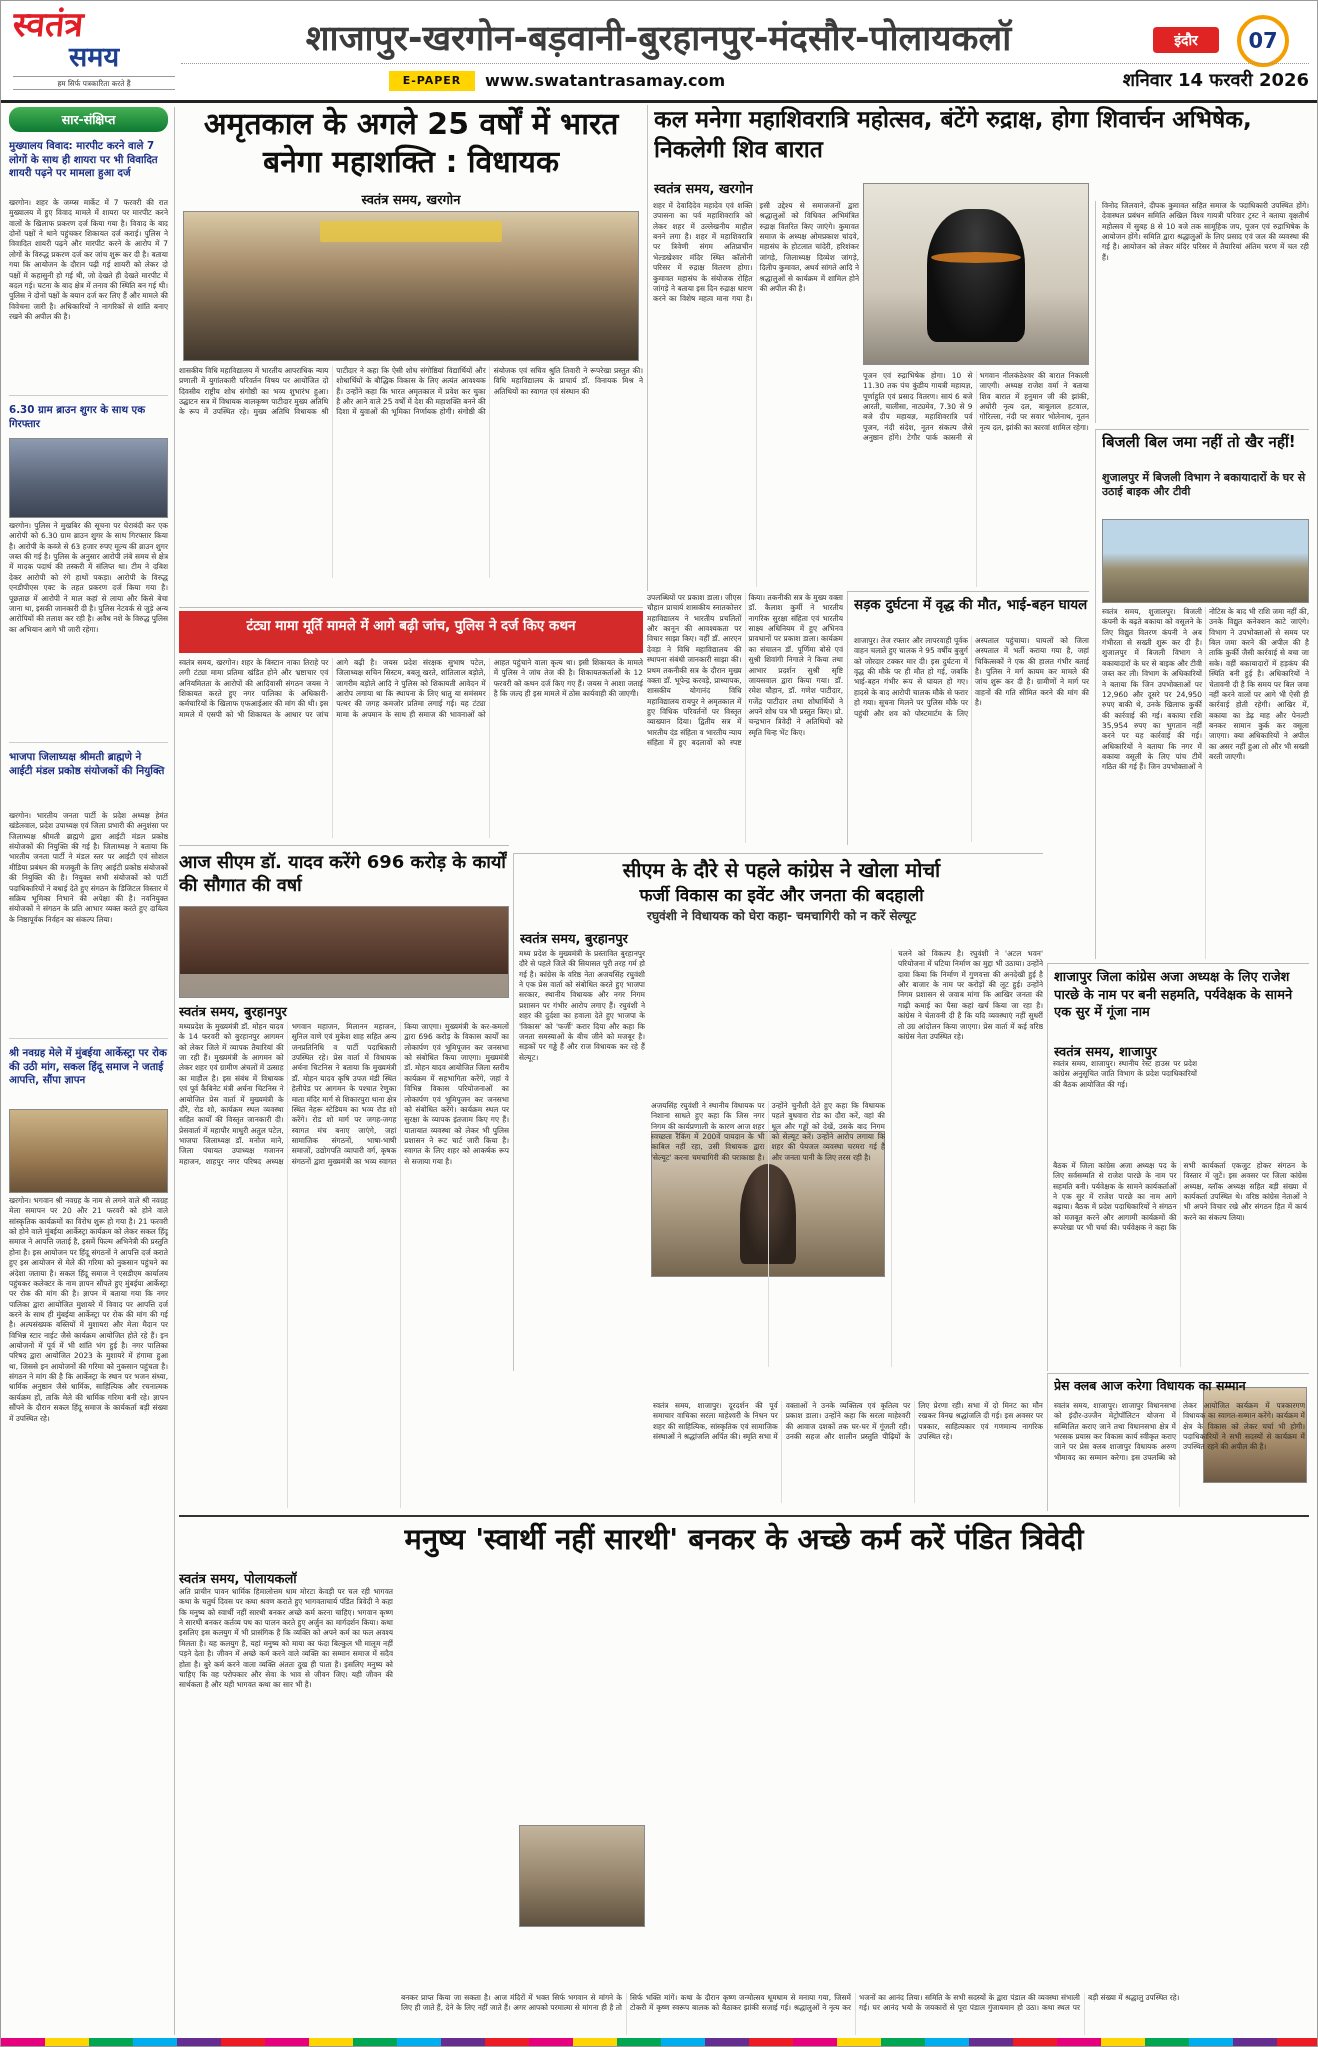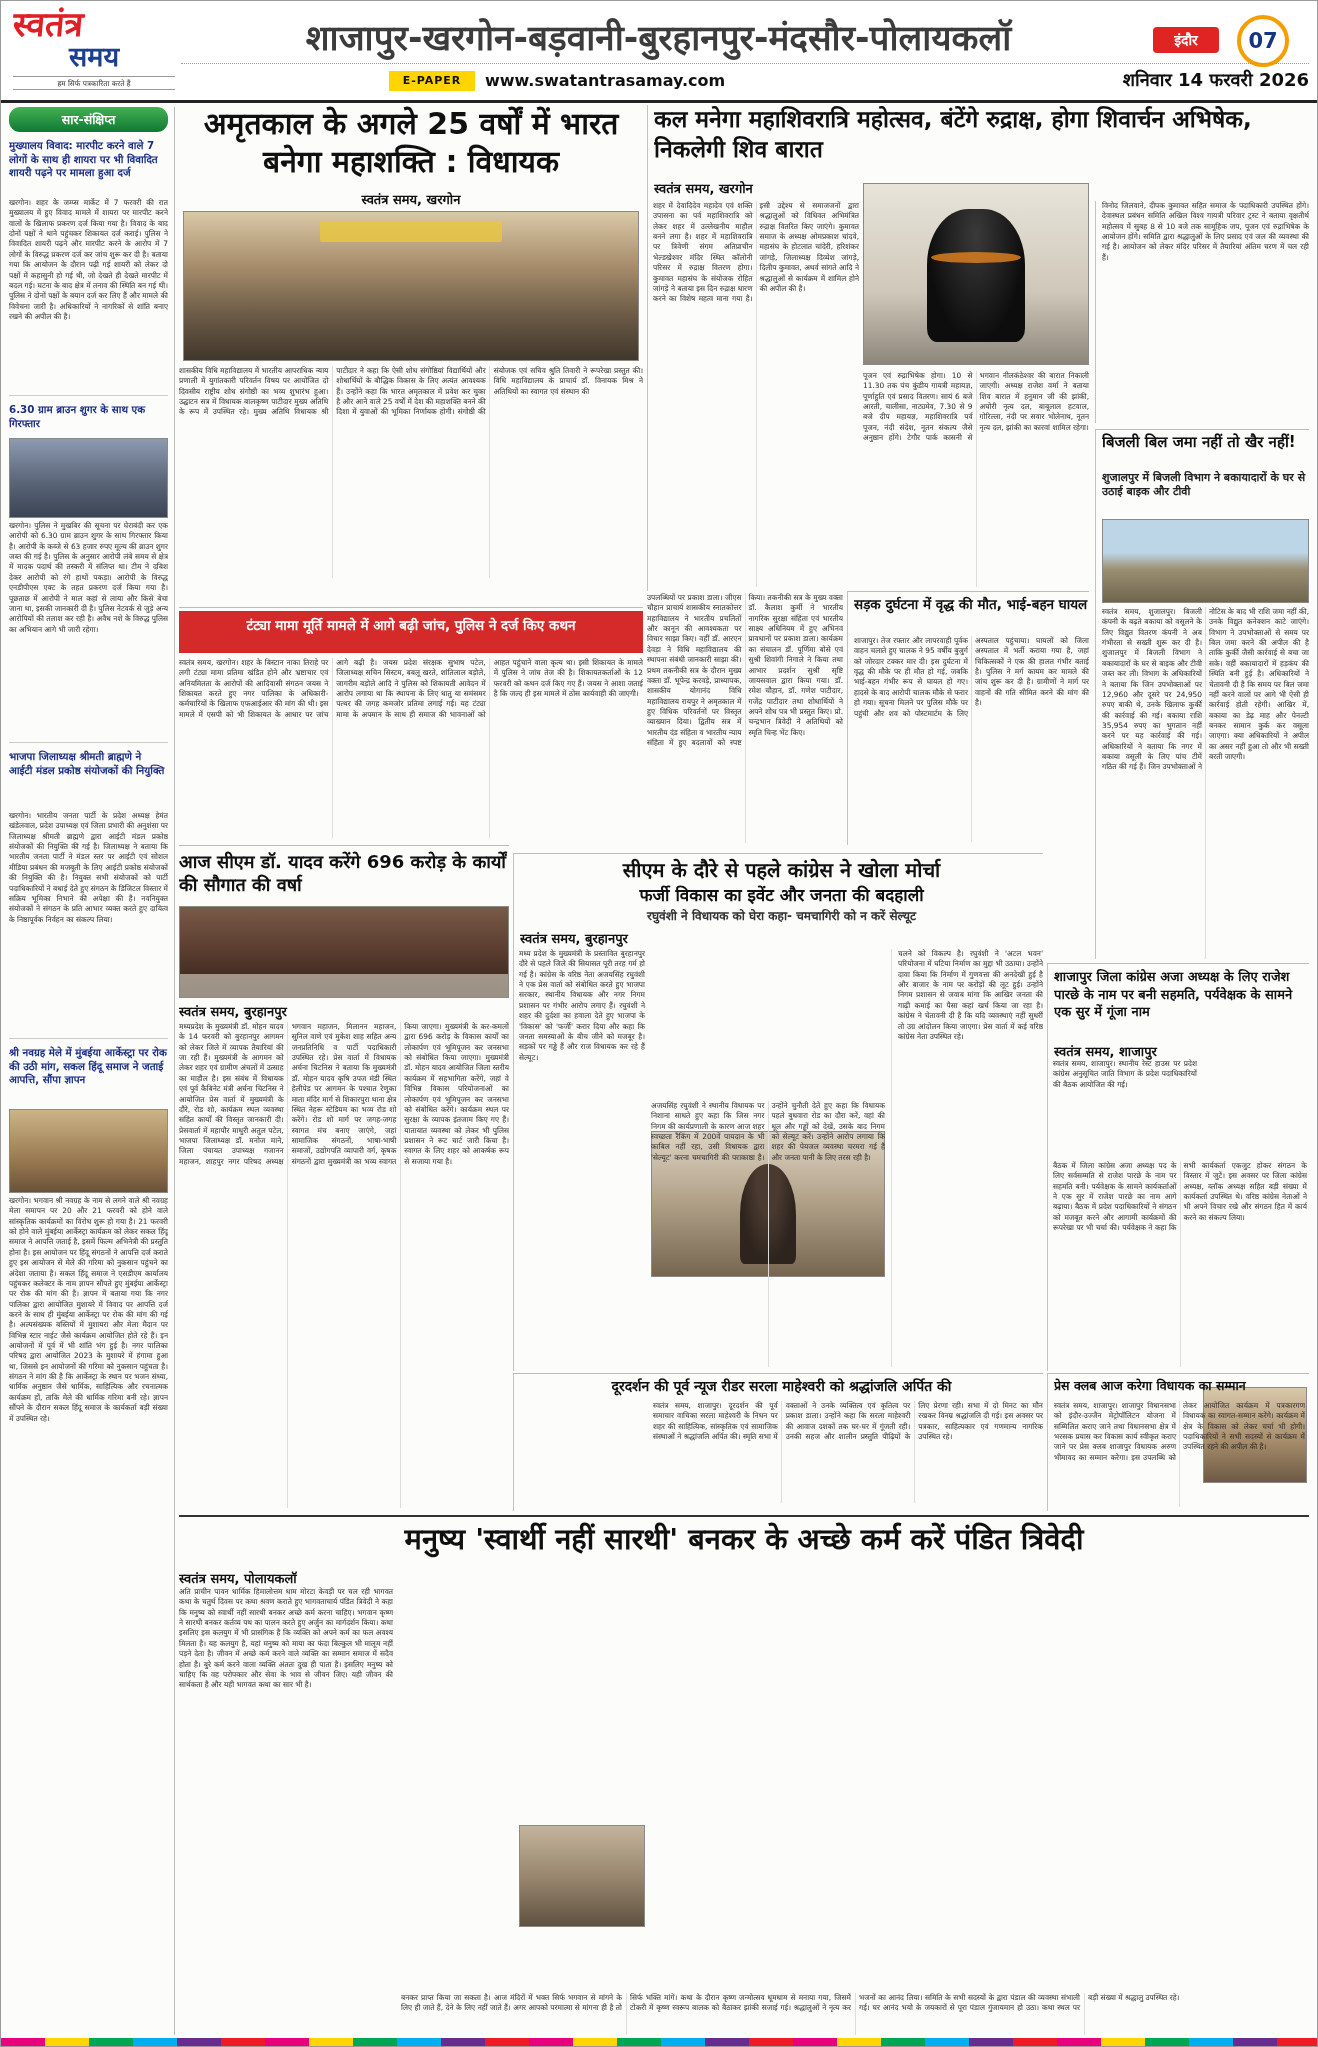--- a/index.html
+++ b/index.html
@@ -129,23 +129,20 @@
   <div class="abs bodytext" style="left:890px;top:948px;width:152px;height:418px;border-left:1px solid #ddd;padding-left:6px">चलने को विकल्प है। रघुवंशी ने 'अटल भवन' परियोजना में घटिया निर्माण का मुद्दा भी उठाया। उन्होंने दावा किया कि निर्माण में गुणवत्ता की अनदेखी हुई है और बाजार के नाम पर करोड़ों की लूट हुई। उन्होंने निगम प्रशासन से जवाब मांगा कि आखिर जनता की गाढ़ी कमाई का पैसा कहां खर्च किया जा रहा है। कांग्रेस ने चेतावनी दी है कि यदि व्यवस्थाएं नहीं सुधरीं तो उग्र आंदोलन किया जाएगा। प्रेस वार्ता में कई वरिष्ठ कांग्रेस नेता उपस्थित रहे।</div>
 
   <section class="abs rule-h" style="left:1046px;top:962px;width:262px;height:408px;border-left:1px solid #c2c2c2;padding:4px 4px 0 6px;overflow:hidden">
     <h3 class="hl" style="font-size:13px;height:72px;line-height:1.35">शाजापुर जिला कांग्रेस अजा अध्यक्ष के लिए राजेश पारछे के नाम पर बनी सहमति, पर्यवेक्षक के सामने एक सुर में गूंजा नाम</h3>
     <div class="byline" style="margin:2px 0">स्वतंत्र समय, शाजापुर</div>
   </section>
   <div class="abs bodytext" style="left:1052px;top:1058px;width:144px;height:96px">स्वतंत्र समय, शाजापुर। स्थानीय रेस्ट हाउस पर प्रदेश कांग्रेस अनुसूचित जाति विभाग के प्रदेश पदाधिकारियों की बैठक आयोजित की गई।</div>
   <div class="abs photo" style="left:1202px;top:1058px;width:104px;height:96px;background:linear-gradient(180deg,#d9c8ac 0%,#a88e6c 55%,#6d5944 100%)"></div>
   <div class="abs bodytext cols2" style="left:1052px;top:1160px;width:254px;height:206px">बैठक में जिला कांग्रेस अजा अध्यक्ष पद के लिए सर्वसम्मति से राजेश पारछे के नाम पर सहमति बनी। पर्यवेक्षक के सामने कार्यकर्ताओं ने एक सुर में राजेश पारछे का नाम आगे बढ़ाया। बैठक में प्रदेश पदाधिकारियों ने संगठन को मजबूत करने और आगामी कार्यक्रमों की रूपरेखा पर भी चर्चा की। पर्यवेक्षक ने कहा कि सभी कार्यकर्ता एकजुट होकर संगठन के विस्तार में जुटें। इस अवसर पर जिला कांग्रेस अध्यक्ष, ब्लॉक अध्यक्ष सहित बड़ी संख्या में कार्यकर्ता उपस्थित थे। वरिष्ठ कांग्रेस नेताओं ने भी अपने विचार रखे और संगठन हित में कार्य करने का संकल्प लिया।</div>
 
-  <section class="abs rule-h" style="left:512px;top:1372px;width:530px;height:138px;border-left:1px solid #c2c2c2;padding:4px 0 0 6px;overflow:hidden">
-    <h3 class="hl" style="font-size:14px;height:22px;text-align:center">दूरदर्शन की पूर्व न्यूज रीडर सरला माहेश्वरी को श्रद्धांजलि अर्पित की</h3>
-  </section>
   <div class="abs photo" style="left:518px;top:1400px;width:126px;height:102px;background:linear-gradient(180deg,#c3b49c 0%,#94836a 55%,#5e5140 100%)"></div>
   <div class="abs bodytext cols3" style="left:652px;top:1400px;width:390px;height:102px">स्वतंत्र समय, शाजापुर। दूरदर्शन की पूर्व समाचार वाचिका सरला माहेश्वरी के निधन पर शहर की साहित्यिक, सांस्कृतिक एवं सामाजिक संस्थाओं ने श्रद्धांजलि अर्पित की। स्मृति सभा में वक्ताओं ने उनके व्यक्तित्व एवं कृतित्व पर प्रकाश डाला। उन्होंने कहा कि सरला माहेश्वरी की आवाज दशकों तक घर-घर में गूंजती रही। उनकी सहज और शालीन प्रस्तुति पीढ़ियों के लिए प्रेरणा रही। सभा में दो मिनट का मौन रखकर विनम्र श्रद्धांजलि दी गई। इस अवसर पर पत्रकार, साहित्यकार एवं गणमान्य नागरिक उपस्थित रहे।</div>
 
   <section class="abs rule-h" style="left:1046px;top:1372px;width:262px;height:138px;border-left:1px solid #c2c2c2;padding:4px 4px 0 6px;overflow:hidden">
     <h3 class="hl" style="font-size:12.5px;height:20px">प्रेस क्लब आज करेगा विधायक का सम्मान</h3>
     <div class="bodytext cols2" style="height:106px;margin-top:3px">स्वतंत्र समय, शाजापुर। शाजापुर विधानसभा को इंदौर-उज्जैन मेट्रोपॉलिटन योजना में सम्मिलित कराए जाने तथा विधानसभा क्षेत्र में भरसक प्रयास कर विकास कार्य स्वीकृत कराए जाने पर प्रेस क्लब शाजापुर विधायक अरुण भीमावद का सम्मान करेगा। इस उपलब्धि को लेकर आयोजित कार्यक्रम में पत्रकारगण विधायक का स्वागत-सम्मान करेंगे। कार्यक्रम में क्षेत्र के विकास को लेकर चर्चा भी होगी। पदाधिकारियों ने सभी सदस्यों से कार्यक्रम में उपस्थित रहने की अपील की है।</div>
   </section>
 
   <section class="abs" style="left:178px;top:1514px;width:1130px;height:522px;border-top:2px solid #333;padding-top:4px;overflow:hidden">
     <h1 class="hl" style="font-size:29px;text-align:center;height:44px">मनुष्य 'स्वार्थी नहीं सारथी' बनकर के अच्छे कर्म करें पंडित त्रिवेदी</h1>

